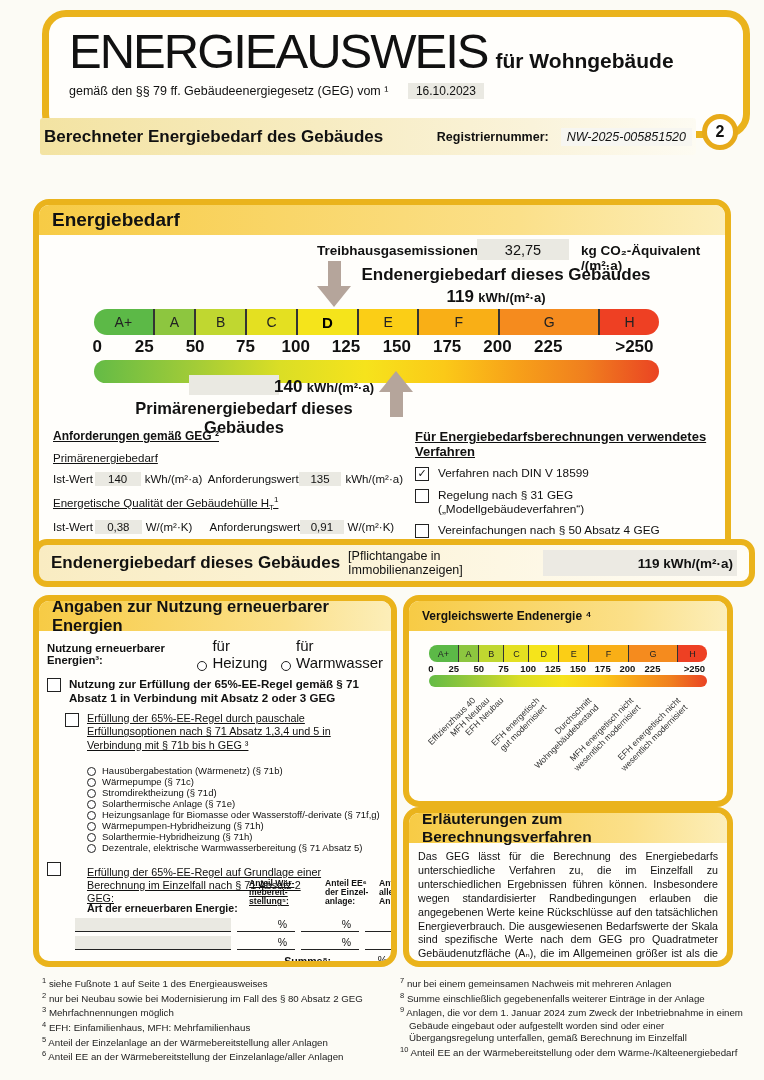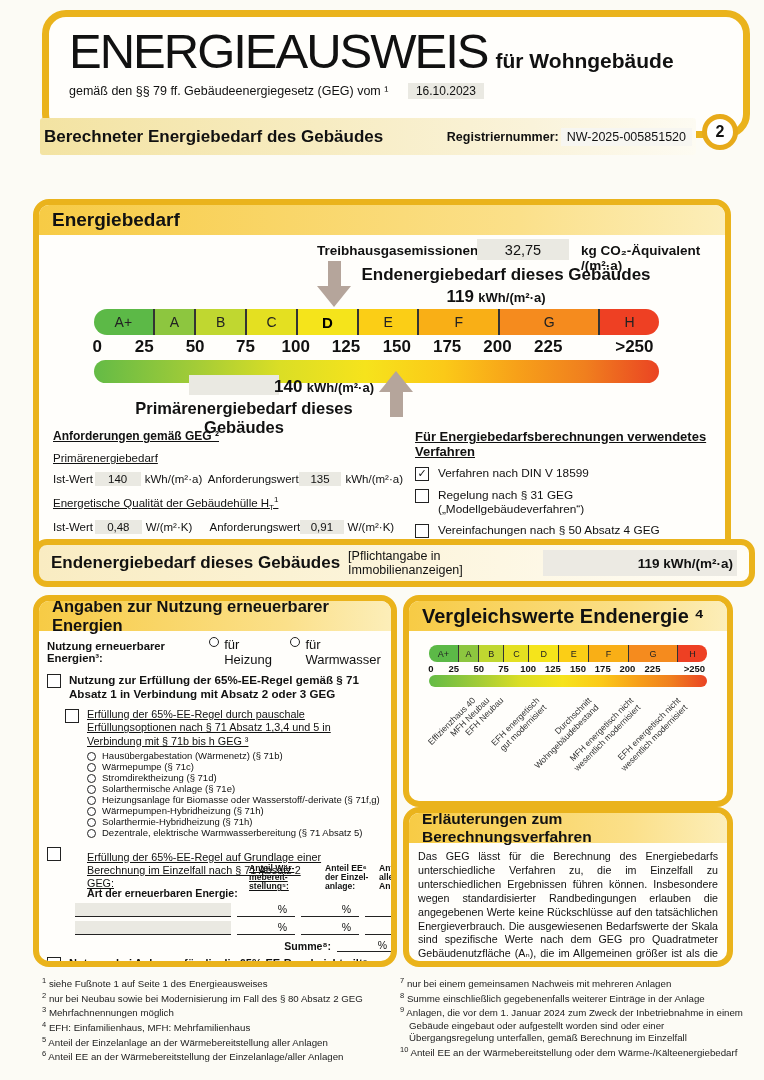--- a/index.html
+++ b/index.html
@@ -15,22 +15,22 @@
   .hdr-title{font-size:49px;font-weight:normal;letter-spacing:-2px;line-height:1;}
   .hdr-sub{font-size:21px;font-weight:bold;margin-left:8px;}
   .hdr-law{margin-top:8px;font-size:12.5px;}
   .hdr-law .date{margin-left:16px;font-size:12px;padding:1px 8px;}
   .page-circle{position:absolute;left:702px;top:114px;width:26px;height:26px;border:5px solid #e7aa1a;
                border-radius:50%;background:#fff;display:flex;align-items:center;justify-content:center;
                font-weight:bold;font-size:16px;}
   .reg-bar{position:absolute;left:40px;top:118px;width:648px;height:37px;border-radius:3px;
            background:linear-gradient(90deg,#f3e3a2,#faf3da 75%,#fdfbf2);display:flex;align-items:center;padding:0 4px;}
   .reg-title{font-weight:bold;font-size:17px;flex:1;}
-  .reg-label{font-weight:bold;font-size:12.5px;margin-right:2px;}
-  .reg-value{font-size:12.5px;padding:2px 6px;background:#f7f6f1;}
+  .reg-label{font-weight:bold;font-size:12.5px;margin-right:12px;}
+  .reg-value{font-size:12.5px;padding:2px 6px;background:#f7f6f1;font-style:italic;}
   
   .energie-box{left:33px;top:163px;width:686px;height:362px;margin-top:36px;}
   .strip span{font-size:19px;}
   .ghg-label{position:absolute;left:278px;top:38px;font-weight:bold;font-size:13.5px;}
   .ghg-value{position:absolute;left:438px;top:34px;width:92px;height:21px;font-size:14.5px;
              display:flex;align-items:center;justify-content:center;}
   .ghg-unit{position:absolute;left:542px;top:38px;font-weight:bold;font-size:13.5px;}
   .arrow{position:absolute;width:34px;display:flex;flex-direction:column;align-items:center;}
   .shaft{width:13px;height:25px;background:#b5a59b;}
   .head-down{width:0;height:0;border-left:17px solid transparent;border-right:17px solid transparent;
@@ -84,27 +84,27 @@
   .end-band .t{font-weight:bold;font-size:17px;margin-right:8px;}
   .end-band .n{font-size:12.5px;flex:1;}
   .end-band .vwrap{background:#eceae3;height:26px;display:flex;align-items:center;justify-content:flex-end;
                    width:190px;padding-right:4px;font-weight:bold;font-size:13.5px;}
   
   .ee-box{left:33px;top:595px;width:352px;height:360px;}
   .ee-box .strip span{font-size:16.5px;}
   .ee-content{padding:6px 8px 0 8px;font-size:11px;}
   .ee-row1{display:flex;align-items:center;gap:12px;}
   .radio{display:inline-block;width:8px;height:8px;border:1.3px solid #222;border-radius:50%;background:#fff;flex:none;}
-  .ropt{display:flex;align-items:flex-start;gap:5px;font-size:13px;}
+  .ropt{display:flex;align-items:flex-end;gap:5px;font-size:15px;}
   .ee-opt{display:flex;gap:8px;margin-top:6px;}
   .ee-opt .cb{margin-top:1px;}
   .ee-opt1-label{font-weight:bold;font-size:11.6px;line-height:1.25;}
   .ee-sub{margin-left:18px;}
   .ee-sub-label{font-size:10.8px;line-height:1.25;text-decoration:underline;}
-  .plist{margin:3px 0 0 40px;}
+  .plist{margin:14px 0 0 40px;}
   .pitem{display:flex;align-items:center;gap:6px;font-size:9.5px;line-height:10.9px;}
   .pitem .radio{width:7px;height:7px;}
   .eetable{position:relative;margin-left:18px;margin-top:5px;height:100px;}
   .eetable .lbl{width:235px;font-size:10.8px;line-height:1.2;text-decoration:underline;}
   .th{position:absolute;font-weight:bold;font-size:8.6px;line-height:1.08;white-space:pre-line;top:13px;}
   .th1{left:162px;width:56px;text-decoration:underline;} .th2{left:238px;width:52px;} .th3{left:292px;width:48px;}
   .art-lbl{position:absolute;left:0px;top:36px;font-weight:bold;font-size:10.6px;}
   .trow{position:absolute;left:-12px;width:348px;display:flex;gap:6px;}
   .trow .blank{flex:1;height:13px;border-bottom:1.6px solid #222;background:#eae9e2;}
   .trow .pc{width:50px;border-bottom:1.6px solid #222;text-align:right;font-size:10.5px;padding-right:8px;}
@@ -113,21 +113,21 @@
   .sumrow .sl{font-weight:bold;font-size:10.6px;}
   .sumrow .pc{width:50px;border-bottom:1.6px solid #222;text-align:right;font-size:10.5px;padding-right:8px;}
   .ee2{position:relative;margin-top:6px;height:86px;}
   .ee2 .hd{display:flex;gap:8px;}
   .ee2-label{font-weight:bold;font-size:11px;}
   .ee2 .sub{display:flex;justify-content:space-between;margin-left:18px;margin-top:1px;}
   .ee2 .sub .a{font-weight:bold;font-size:10.6px;}
   .ee2 .sub .b{font-weight:bold;font-size:10.6px;}
   
   .vgl-box{left:403px;top:595px;width:318px;height:200px;}
-  .vgl-box .strip span{font-size:20px;}
+  .vgl-box .strip span{font-size:12px;}
   .mini{position:absolute;left:20px;top:44px;width:278px;}
   .mscale{display:flex;height:17px;}
   .mscale .seg{font-size:9px;border-right:1.5px solid #333;}
   .mscale .seg:first-child{border-radius:8px 0 0 8px;}
   .mscale .seg:last-child{border-radius:0 8px 8px 0;border-right:none;}
   .mticks{position:relative;height:13px;}
   .mticks .tick{font-size:9.5px;top:1px;}
   .mgrad{height:12px;border-radius:6px;
          background:linear-gradient(90deg,#64bb46,#a3cc37 18%,#dbde25 33%,#f6e31c 48%,#fbc918 62%,#f7a019 75%,#f07f1e 87%,#ea4423);}
   .vlabels{position:absolute;left:20px;top:95px;width:278px;height:100px;}
@@ -252,21 +252,21 @@
         <span class="c3">kWh/(m²·a)</span>
         <span class="c4">Anforderungswert</span>
         <span class="c5">135</span>
         <span class="c6">kWh/(m²·a)</span>
       </div>
       <div class="anf-sub">
         <span>Energetische Qualität der Gebäudehülle H</span><sub class="small">T</sub><sup class="small">1</sup>
       </div>
       <div class="anf-row">
         <span class="c1">Ist-Wert</span>
-        <span class="c2">0,48</span>
+        <span class="c2">0,38</span>
         <span class="c3">W/(m²·K)</span>
         <span class="c4">Anforderungswert</span>
         <span class="c5">0,91</span>
         <span class="c6">W/(m²·K)</span>
       </div>
       <div class="sommer">
         <span class="u">Sommerlicher Wärmeschutz (bei Neubau)</span>
         <span class="cb"></span>
         <span>eingehalten</span>
       </div>

